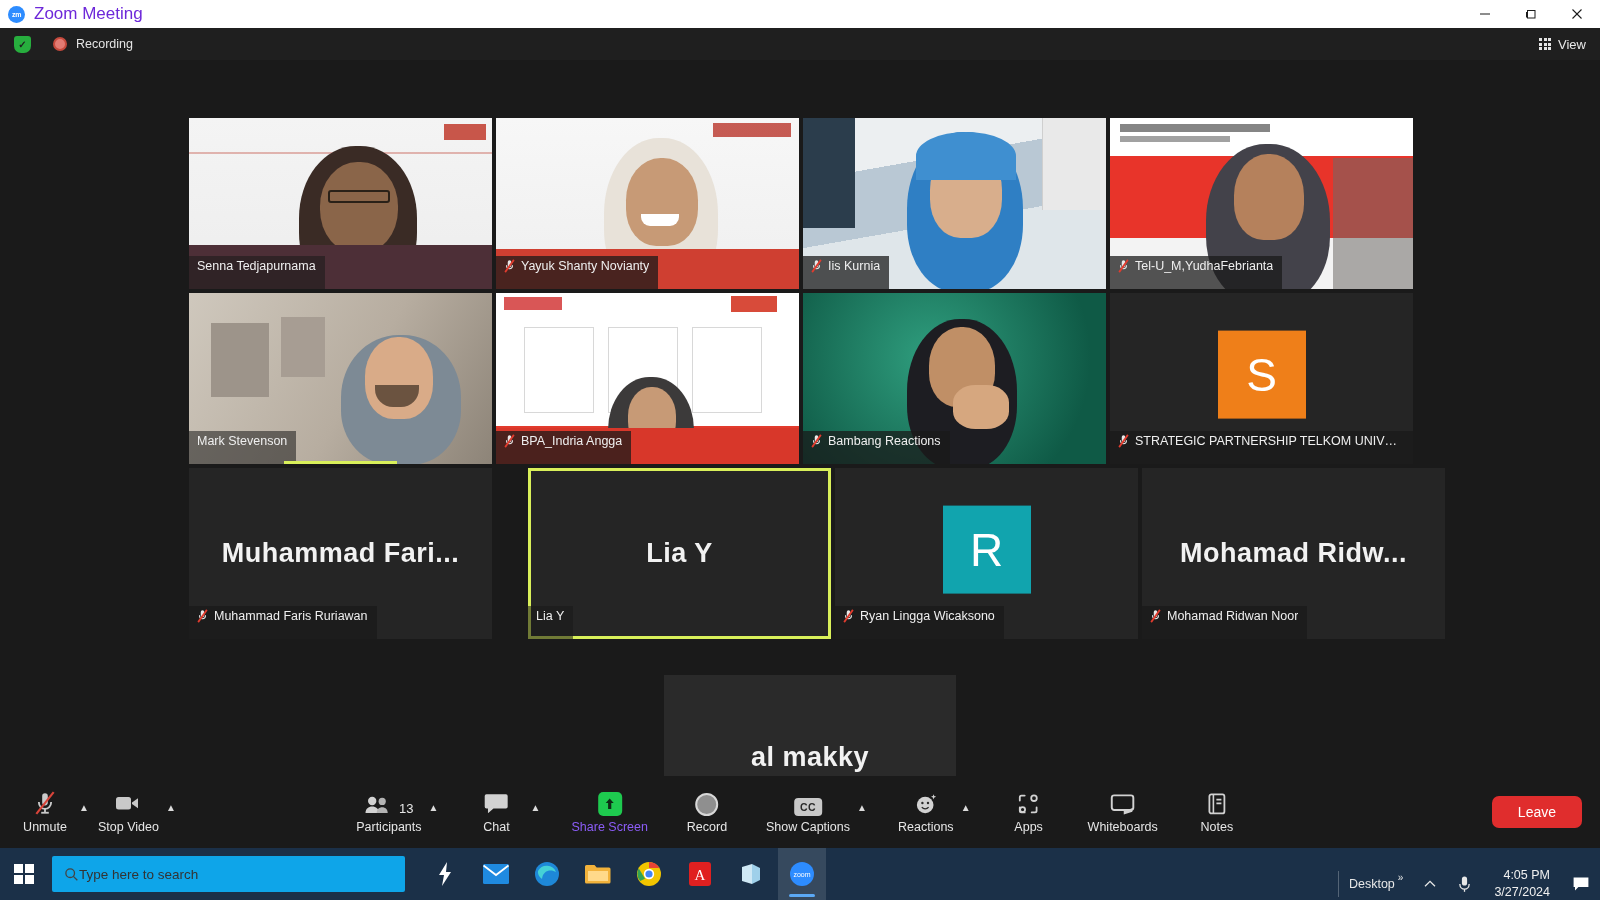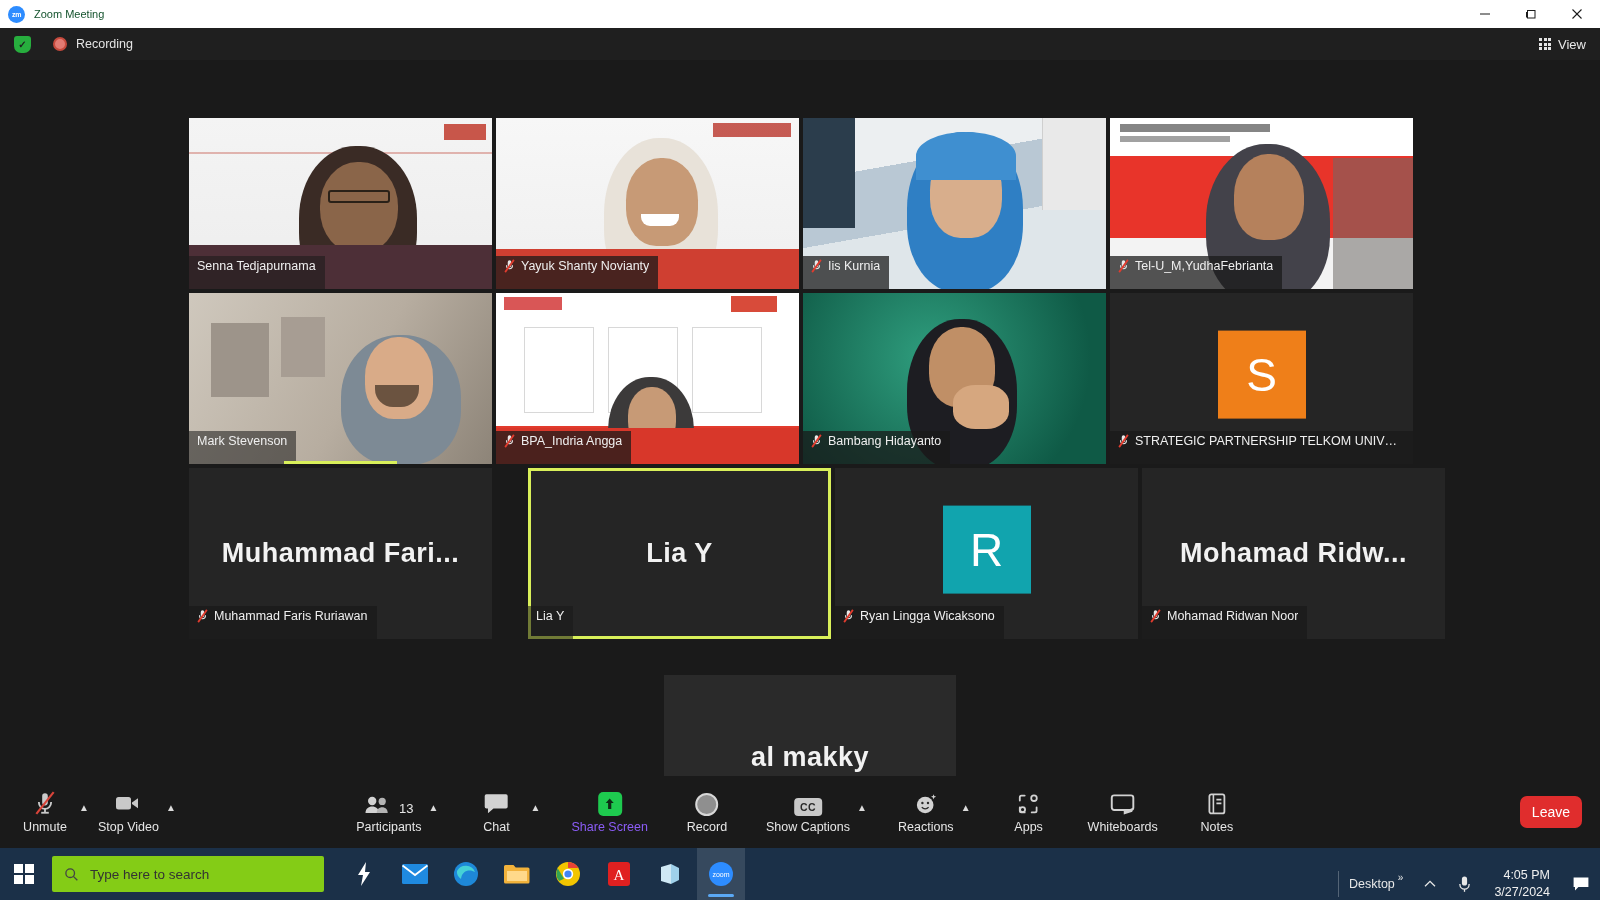--- a/index.html
+++ b/index.html
@@ -13,21 +13,21 @@
   .titlebar {
     height: 28px; background: #ffffff; display: flex; align-items: center;
     padding-left: 8px; position: relative;
   }
   .zm-logo {
     width: 17px; height: 17px; border-radius: 50%;
     background: #2D8CFF; display: flex; align-items: center; justify-content: center;
     color: #fff; font-size: 7px; font-weight: bold; letter-spacing: -0.3px;
     flex-shrink: 0;
   }
-  .titlebar-text { font-size: 11px; color: #14532d; margin-left: 9px; }
+  .titlebar-text { font-size: 17px; color: #6d28d9; margin-left: 9px; }
   .win-controls { position: absolute; right: 0; top: 0; height: 28px; display: flex; }
   .win-btn {
     width: 46px; height: 28px; display: flex; align-items: center; justify-content: center;
     color: #1b1b1b; font-size: 12px;
   }
   .win-btn svg { display: block; }
 
   
   .zoom-topbar {
     height: 32px; background: #1f1f1f; display: flex; align-items: center;
@@ -154,21 +154,21 @@
   }
   .ctrl-pair { display: flex; align-items: flex-start; }
   .left-ctrls { display: flex; align-items: center; gap: 2px; }
   .center-ctrls {
     position: absolute; left: 50%; transform: translateX(-50%);
     display: flex; align-items: center; gap: 24px;
   }
   .leave-btn {
     position: absolute; right: 18px;
     background: #e02d2d; color: #fff; border-radius: 7px;
-    padding: 8px 12px; font-size: 14px;
+    padding: 8px 26px; font-size: 14px;
   }
   .pcount { color: #e6e6e6; font-size: 13px; margin-left: 5px; }
   .share-sq {
     width: 24px; height: 24px; background: #1eca4f; border-radius: 5px;
     display: flex; align-items: center; justify-content: center;
   }
   .rec-circle {
     width: 23px; height: 23px; border-radius: 50%;
     border: 2.5px solid #d8d8d8; background: #8f8f8f;
   }
@@ -179,22 +179,22 @@
 
   
   .taskbar {
     height: 52px; background: #1b3048; display: flex; align-items: center;
     position: relative;
   }
   .start-btn { width: 48px; display: flex; align-items: center; justify-content: center; }
   .win-flag { display: grid; grid-template-columns: 9px 9px; grid-template-rows: 9px 9px; gap: 2.5px; }
   .win-flag i { background: #fff; display: block; }
   .searchbox {
-    width: 272px; height: 36px; background: #84cc16; border-radius: 2px;
-    display: flex; align-items: center; padding: 0 12px; gap: 11px; margin-left: 4px;
+    width: 353px; height: 36px; background: #0ea5e9; border-radius: 2px;
+    display: flex; align-items: center; padding: 0 12px; margin-left: 4px;
   }
   .search-txt { color: #333; font-size: 13.5px; }
   .tb-icons { display: flex; align-items: center; gap: 3px; margin-left: 16px; }
   .tb-item {
     width: 48px; height: 52px; display: flex; align-items: center; justify-content: center;
     position: relative;
   }
   .tb-item.active-app { background: rgba(255,255,255,0.12); }
   .tb-item .underline {
     position: absolute; bottom: 3px; left: 11px; right: 11px; height: 3px;
@@ -377,21 +377,21 @@
           <div class="person" style="left:104px;top:26px;width:110px;height:150px;background:#1d1d22;"></div>
           <div class="person" style="left:126px;top:34px;width:66px;height:80px;background:#c08f66;"></div>
           <div style="position:absolute;left:150px;top:92px;width:56px;height:44px;background:#d6a77f;border-radius:40%;"></div>
         </div>
         <div class="nameplate">
           <svg class="mute-ico" viewBox="0 0 12 16">
             <path d="M6 1.5a2 2 0 0 1 2 2v4a2 2 0 0 1-4 0v-4a2 2 0 0 1 2-2z" fill="#e8e8e8"></path>
             <path d="M2.6 7.2v.6a3.4 3.4 0 0 0 6.8 0v-.6" fill="none" stroke="#e8e8e8" stroke-width="1.2"></path>
             <line x1="1" y1="15" x2="11" y2="1" stroke="#e23c2e" stroke-width="2"></line>
           </svg>
-          <span class="name-text">Bambang Hidayanto</span>
+          <span class="name-text">Bambang Reactions</span>
         </div>
       </div>
 
       <div class="tile tile-dark">
         <div class="sq-avatar" style="background:#ef7f19;">
           <span>S</span>
         </div>
         <div class="nameplate">
           <svg class="mute-ico" viewBox="0 0 12 16">
             <path d="M6 1.5a2 2 0 0 1 2 2v4a2 2 0 0 1-4 0v-4a2 2 0 0 1 2-2z" fill="#e8e8e8"></path>

